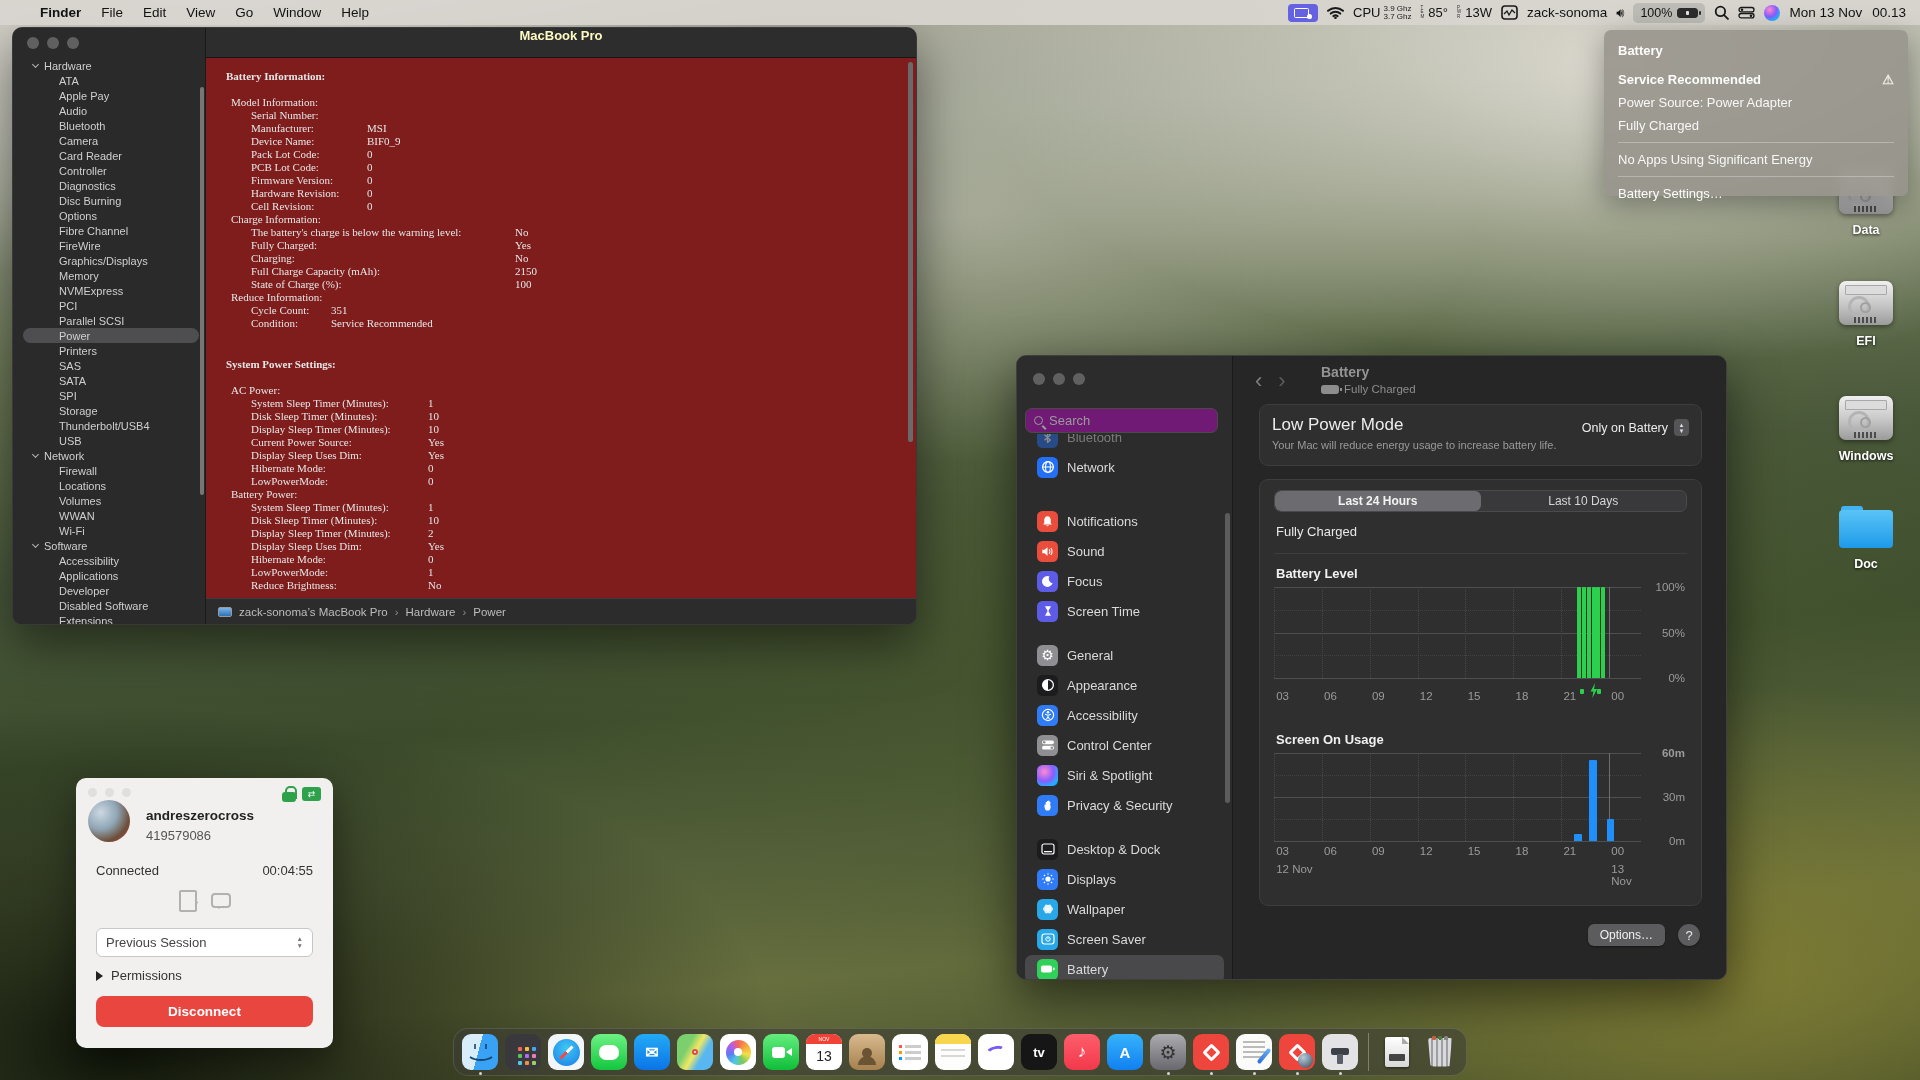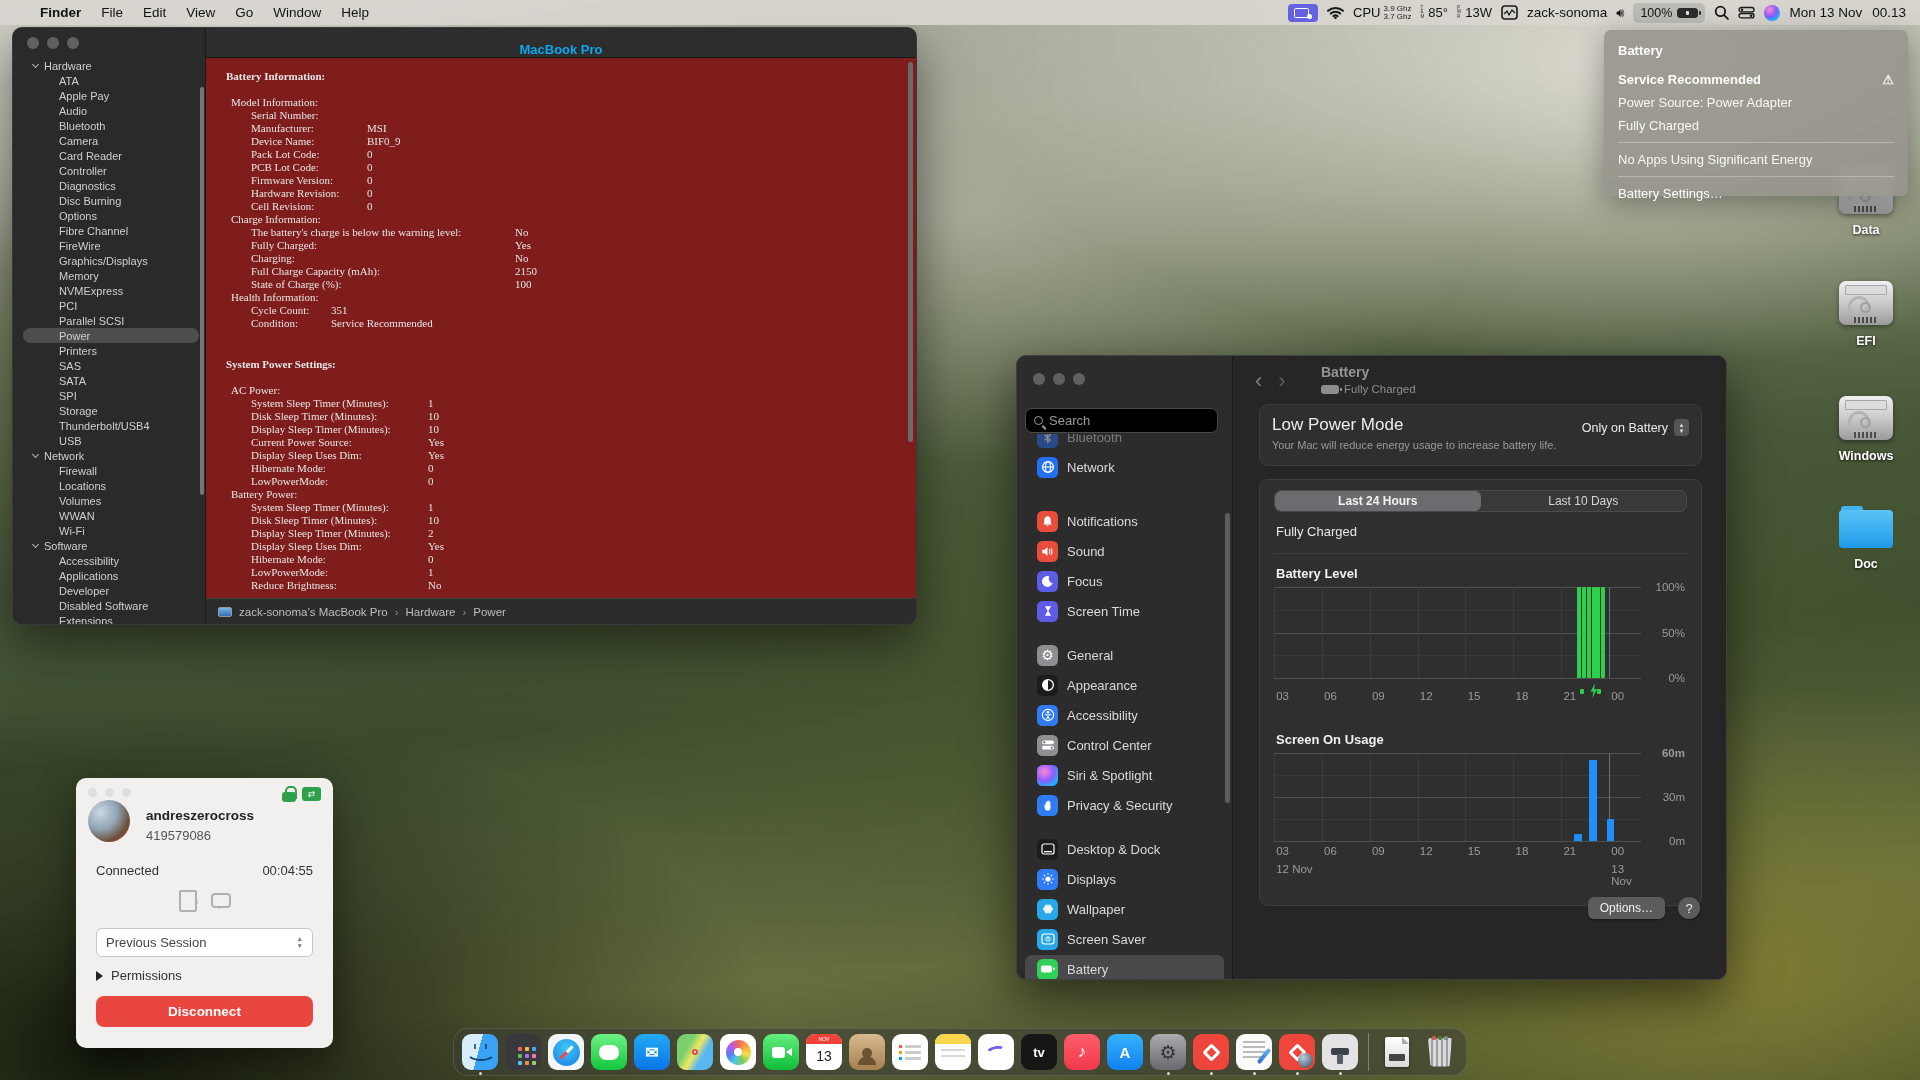--- a/index.html
+++ b/index.html
@@ -45,21 +45,21 @@
   .bm-dim { color:rgba(255,255,255,.92); }
   .bm-div { height:1px; background:rgba(255,255,255,.28); margin:5px 14px; }
   .warn-icon { color:#eceae4; font-size:13px; }
   
   .traffic { position:absolute; display:flex; gap:8px; }
   .tl-dot { width:12px; height:12px; border-radius:50%; background:#606060; }
   
   #sysinfo { position:absolute; left:12px; top:27px; width:905px; height:598px; z-index:10;
     border-radius:10px; overflow:hidden; box-shadow:0 18px 50px rgba(0,0,0,.5); background:#232323; border:1px solid rgba(255,255,255,.1); }
   #si-titlebar { position:absolute; left:193px; right:0; top:0; height:30px; background:#2d2d2d; border-bottom:1px solid #161616; 
-    color:#0ea5e9; font-size:13px; font-weight:bold; display:flex; align-items:flex-end; justify-content:center; }
+    color:#fef9c3; font-size:13px; font-weight:bold; display:flex; align-items:flex-start; justify-content:center; }
   #si-sidebar { position:absolute; left:0; top:0; bottom:0; width:193px; background:#2a2a2b; border-right:1px solid #1a1a1a; padding-top:30px; overflow:hidden; }
   .si-side-row { height:15px; display:flex; align-items:center; font-size:11px; color:#cfcfcf; position:relative; }
   .si-side-row .chev { width:5px; height:5px; border-right:1.4px solid #b5b5b5; border-bottom:1.4px solid #b5b5b5; transform:rotate(45deg); margin:-3px 6px 0 20px; }
   .si-side-group { padding-left:0; }
   .si-side-item { padding-left:46px; }
   .si-side-item.sel::before { content:""; position:absolute; left:10px; right:6px; top:0; bottom:0; background:#4e4e50; border-radius:8px; }
   .si-side-item span { position:relative; }
   #si-side-scroll { position:absolute; left:187px; top:59px; width:4px; height:408px; background:#767676; border-radius:2px; }
   #si-content { position:absolute; left:193px; top:30px; right:0; bottom:26px; background:#7f1d1d; overflow:hidden; padding-top:12px; font-size:11px; color:#e6e6e6;font-family:Liberation Serif, serif; }
   .si-line { height:13px; line-height:13px; position:relative; white-space:nowrap; }
@@ -71,21 +71,21 @@
   .si-secgap { height:28px; }
   #si-scroll { position:absolute; right:3px; top:34px; width:5px; height:380px; background:#6a6a6a; border-radius:3px; }
   #si-footer { position:absolute; left:193px; right:0; bottom:0; height:26px; background:#2c2c2c; border-top:1px solid #3c3c3c;
     display:flex; align-items:center; gap:7px; padding-left:12px; font-size:11.5px; color:#bdbdbd; }
   .crumb-sep { color:#8b8b8b; }
   .mac-icon { width:14px; height:10px; background:linear-gradient(#79b6e8,#2d6fb8); border:1px solid #9a9a9a; border-radius:2px; }
   
   #settings { position:absolute; left:1016px; top:355px; width:711px; height:625px; z-index:10;
     border-radius:10px; overflow:hidden; box-shadow:0 18px 50px rgba(0,0,0,.55); background:#262626; border:1px solid rgba(255,255,255,.12); }
   #st-sidebar { position:absolute; left:0; top:0; bottom:0; width:216px; background:#2c2c2d; border-right:1px solid #1a1a1a; }
-  #st-search { position:absolute; left:8px; top:52px; width:193px; height:25px; background:#000000; border:1px solid #4a4a4b; border-radius:7px;
+  #st-search { position:absolute; left:8px; top:52px; width:193px; height:25px; background:#701a75; border:1px solid #4a4a4b; border-radius:7px;
     display:flex; align-items:center; gap:6px; padding:0 8px; color:#9b9b9b; font-size:13px; }
   .search-glass { width:9px; height:9px; border:1.6px solid #9b9b9b; border-radius:50%; position:relative; }
   .search-glass::after { content:""; position:absolute; left:8px; top:8px; width:5px; height:1.6px; background:#9b9b9b; transform:rotate(45deg); transform-origin:0 0; }
   #st-list { position:absolute; left:8px; right:8px; top:78px; bottom:0; overflow:hidden; }
   .st-row { height:30px; display:flex; align-items:center; gap:9px; padding-left:12px; position:relative; color:#dadada; font-size:13px; }
   .st-row.sel::before { content:""; position:absolute; left:0; right:0; top:1px; bottom:1px; background:#49494b; border-radius:7px; }
   .st-row > * { position:relative; }
   .st-ic { width:21px; height:21px; border-radius:5.5px; display:flex; align-items:center; justify-content:center; flex:none; color:#fff; }
   .st-gap { height:14px; }
   .st-clip { opacity:.45; }
@@ -117,21 +117,21 @@
   .hline.dot { border-top:1px dotted #424244; }
   .vline { position:absolute; top:0; bottom:0; border-left:1px dotted #47474a; }
   .vline.day { border-left:1px solid #6e6e72; }
   .bar { position:absolute; bottom:0; border-radius:1px 1px 0 0; }
   .xlabels { position:relative; height:16px; margin-top:4px; font-size:11.5px; color:#9b9b9b; }
   .xlabels span { position:absolute; top:0; }
   .datelabels { position:relative; height:16px; margin-top:2px; font-size:11.5px; color:#9b9b9b; }
   .datelabels span { position:absolute; top:0; }
   .bolt-badge { position:absolute; width:11px; height:15px; background:#2bd14d; clip-path:polygon(62% 0, 20% 56%, 46% 56%, 36% 100%, 80% 40%, 52% 40%); }
   .bolt-side { position:absolute; width:4px; height:5px; background:#2bd14d; border-radius:1px; }
-  #st-buttons { position:absolute; right:26px; top:541px; display:flex; align-items:center; gap:13px; }
+  #st-buttons { position:absolute; right:26px; top:568px; display:flex; align-items:center; gap:13px; }
   .btn-options { background:#5c5c5e; color:#f0f0f0; font-size:12px; border-radius:6px; padding:4px 12px; box-shadow:0 1px 2px rgba(0,0,0,.4); }
   .btn-help { width:22px; height:22px; border-radius:50%; background:#5c5c5e; color:#e8e8e8; font-size:13px; display:flex; align-items:center; justify-content:center; box-shadow:0 1px 2px rgba(0,0,0,.4); }
   
   #anydesk { position:absolute; left:76px; top:778px; width:257px; height:270px; z-index:10;
     background:#f1f0ef; border-radius:10px; box-shadow:0 14px 40px rgba(0,0,0,.45); font-size:13px; color:#333; }
   .ad-dots { position:absolute; left:12px; top:10px; display:flex; gap:8px; }
   .ad-dots i { width:9px; height:9px; border-radius:50%; background:rgba(0,0,0,.07); }
   .ad-badges { position:absolute; right:12px; top:8px; display:flex; gap:6px; align-items:center; }
   .ad-lock { width:14px; height:16px; position:relative; }
   .ad-lock::before { content:""; position:absolute; left:3px; top:0; width:8px; height:9px; border:2px solid #2ea24b; border-radius:5px 5px 0 0; }
@@ -352,21 +352,21 @@
         <div class="si-line si-item"><span>PCB Lot Code:</span><span class="si-val" style="left: 155px;">0</span></div>
         <div class="si-line si-item"><span>Firmware Version:</span><span class="si-val" style="left: 155px;">0</span></div>
         <div class="si-line si-item"><span>Hardware Revision:</span><span class="si-val" style="left: 155px;">0</span></div>
         <div class="si-line si-item"><span>Cell Revision:</span><span class="si-val" style="left: 155px;">0</span></div>
         <div class="si-line si-group">Charge Information:</div>
         <div class="si-line si-item"><span>The battery's charge is below the warning level:</span><span class="si-val" style="left: 303px;">No</span></div>
         <div class="si-line si-item"><span>Fully Charged:</span><span class="si-val" style="left: 303px;">Yes</span></div>
         <div class="si-line si-item"><span>Charging:</span><span class="si-val" style="left: 303px;">No</span></div>
         <div class="si-line si-item"><span>Full Charge Capacity (mAh):</span><span class="si-val" style="left: 303px;">2150</span></div>
         <div class="si-line si-item"><span>State of Charge (%):</span><span class="si-val" style="left: 303px;">100</span></div>
-        <div class="si-line si-group">Health Information:</div>
+        <div class="si-line si-group">Reduce Information:</div>
         <div class="si-line si-item"><span>Cycle Count:</span><span class="si-val" style="left: 119px;">351</span></div>
         <div class="si-line si-item"><span>Condition:</span><span class="si-val" style="left: 119px;">Service Recommended</span></div>
         <div class="si-secgap"></div>
         <div class="si-line si-head">System Power Settings:</div>
         <div class="si-gap"></div>
         <div class="si-line si-group">AC Power:</div>
         <div class="si-line si-item"><span>System Sleep Timer (Minutes):</span><span class="si-val" style="left: 216px;">1</span></div>
         <div class="si-line si-item"><span>Disk Sleep Timer (Minutes):</span><span class="si-val" style="left: 216px;">10</span></div>
         <div class="si-line si-item"><span>Display Sleep Timer (Minutes):</span><span class="si-val" style="left: 216px;">10</span></div>
         <div class="si-line si-item"><span>Current Power Source:</span><span class="si-val" style="left: 216px;">Yes</span></div>

